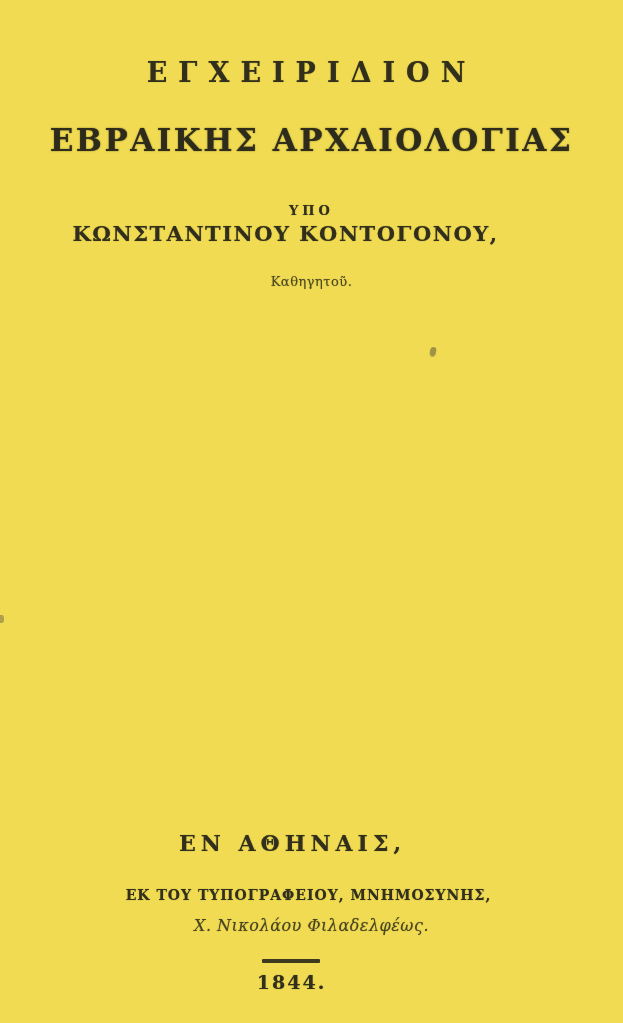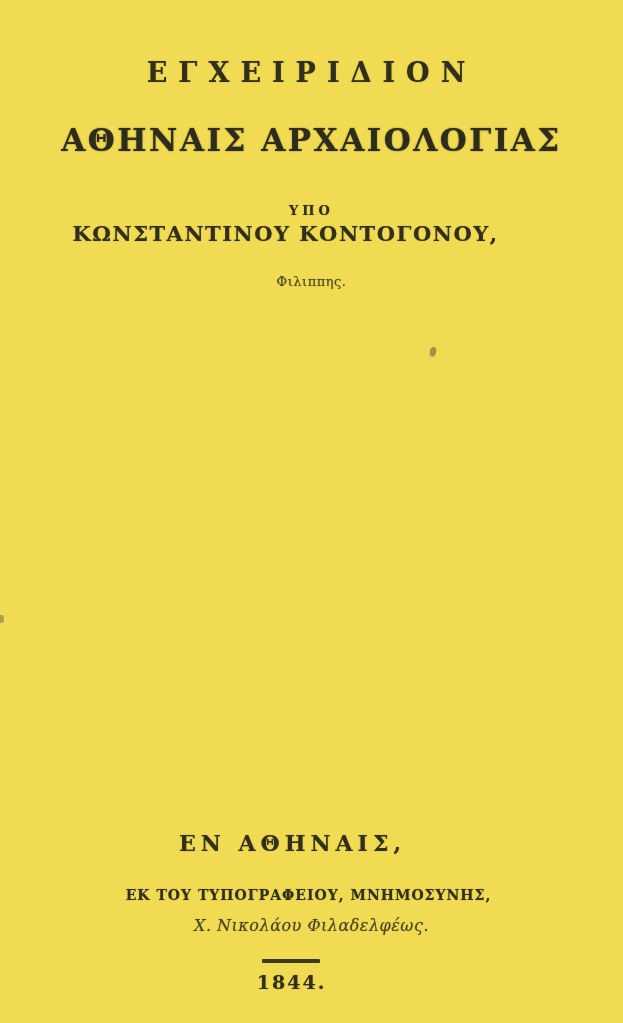--- a/index.html
+++ b/index.html
@@ -159,27 +159,27 @@
     border-radius: 0 50% 50% 0;
   }
 </style>
 </head>
 <body>
 
 <div class="page">
 
   <div class="block title">ΕΓΧΕΙΡΙΔΙΟΝ</div>
 
-  <div class="block subtitle">ΑΘΗΝΑΙΣ ΑΡΧΑΙΟΛΟΓΙΑΣ</div>
+  <div class="block subtitle">ΕΒΡΑΙΚΗΣ ΑΡΧΑΙΟΛΟΓΙΑΣ</div>
 
   <div class="block byline">ΥΠΟ</div>
 
   <div class="block author">ΚΩΝΣΤΑΝΤΙΝΟΥ ΚΟΝΤΟΓΟΝΟΥ,</div>
 
-  <div class="block author-role">Φιλιππης.</div>
+  <div class="block author-role">Καθηγητοῦ.</div>
 
 
   <div class="block city">ΕΝ ΑΘΗΝΑΙΣ,</div>
 
   <div class="block press">ΕΚ ΤΟΥ ΤΥΠΟΓΡΑΦΕΙΟΥ, ΜΝΗΜΟΣΥΝΗΣ,</div>
 
   <div class="block printer">Χ. Νικολάου Φιλαδελφέως.</div>
 
   <div class="year-rule"></div>
 

